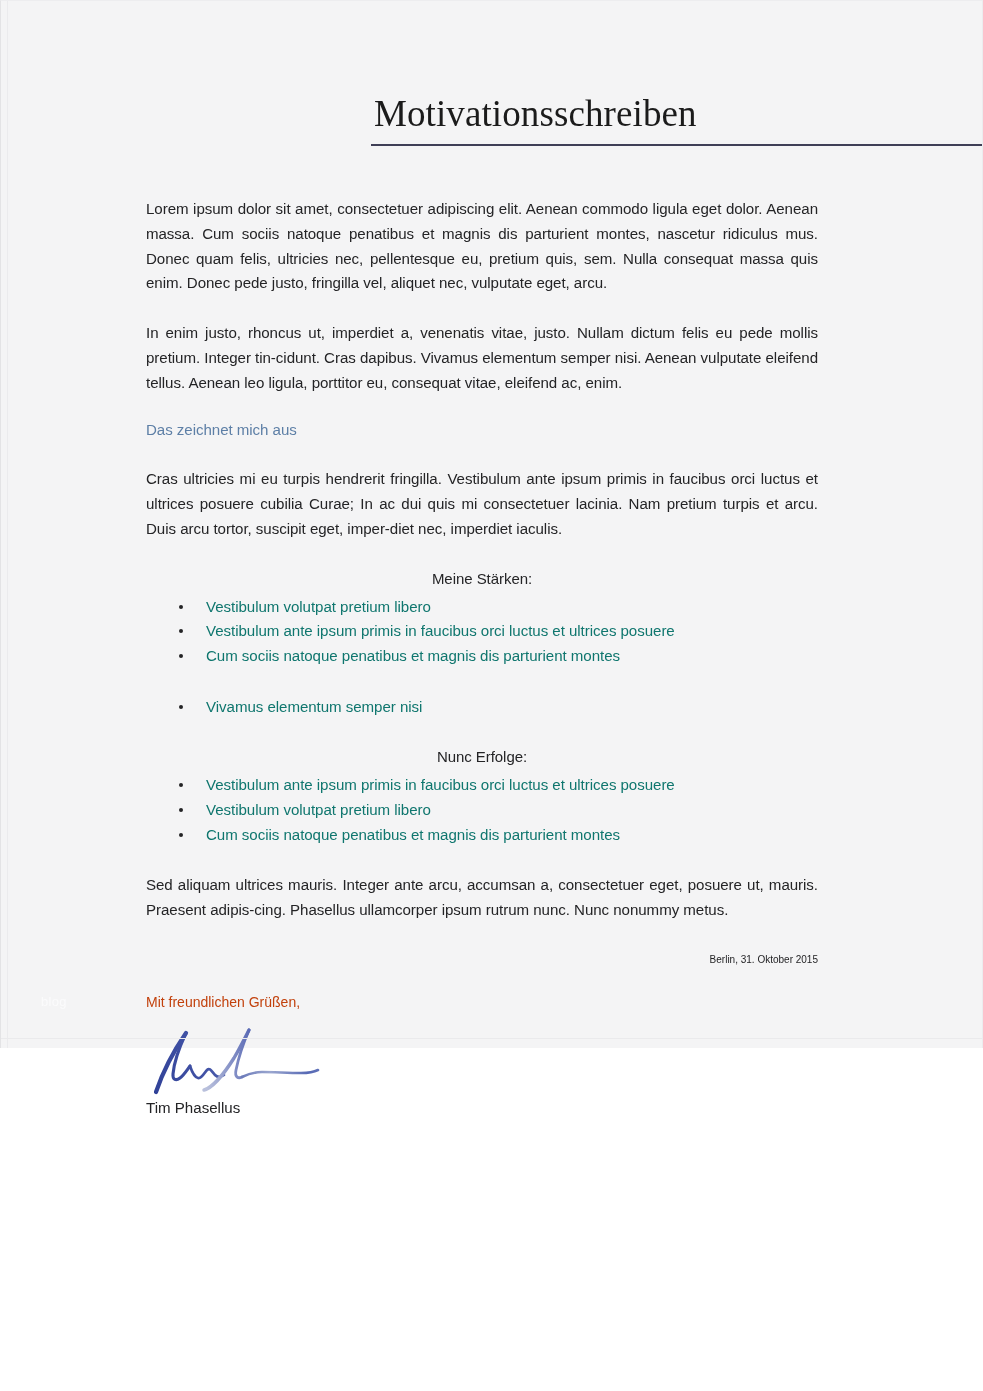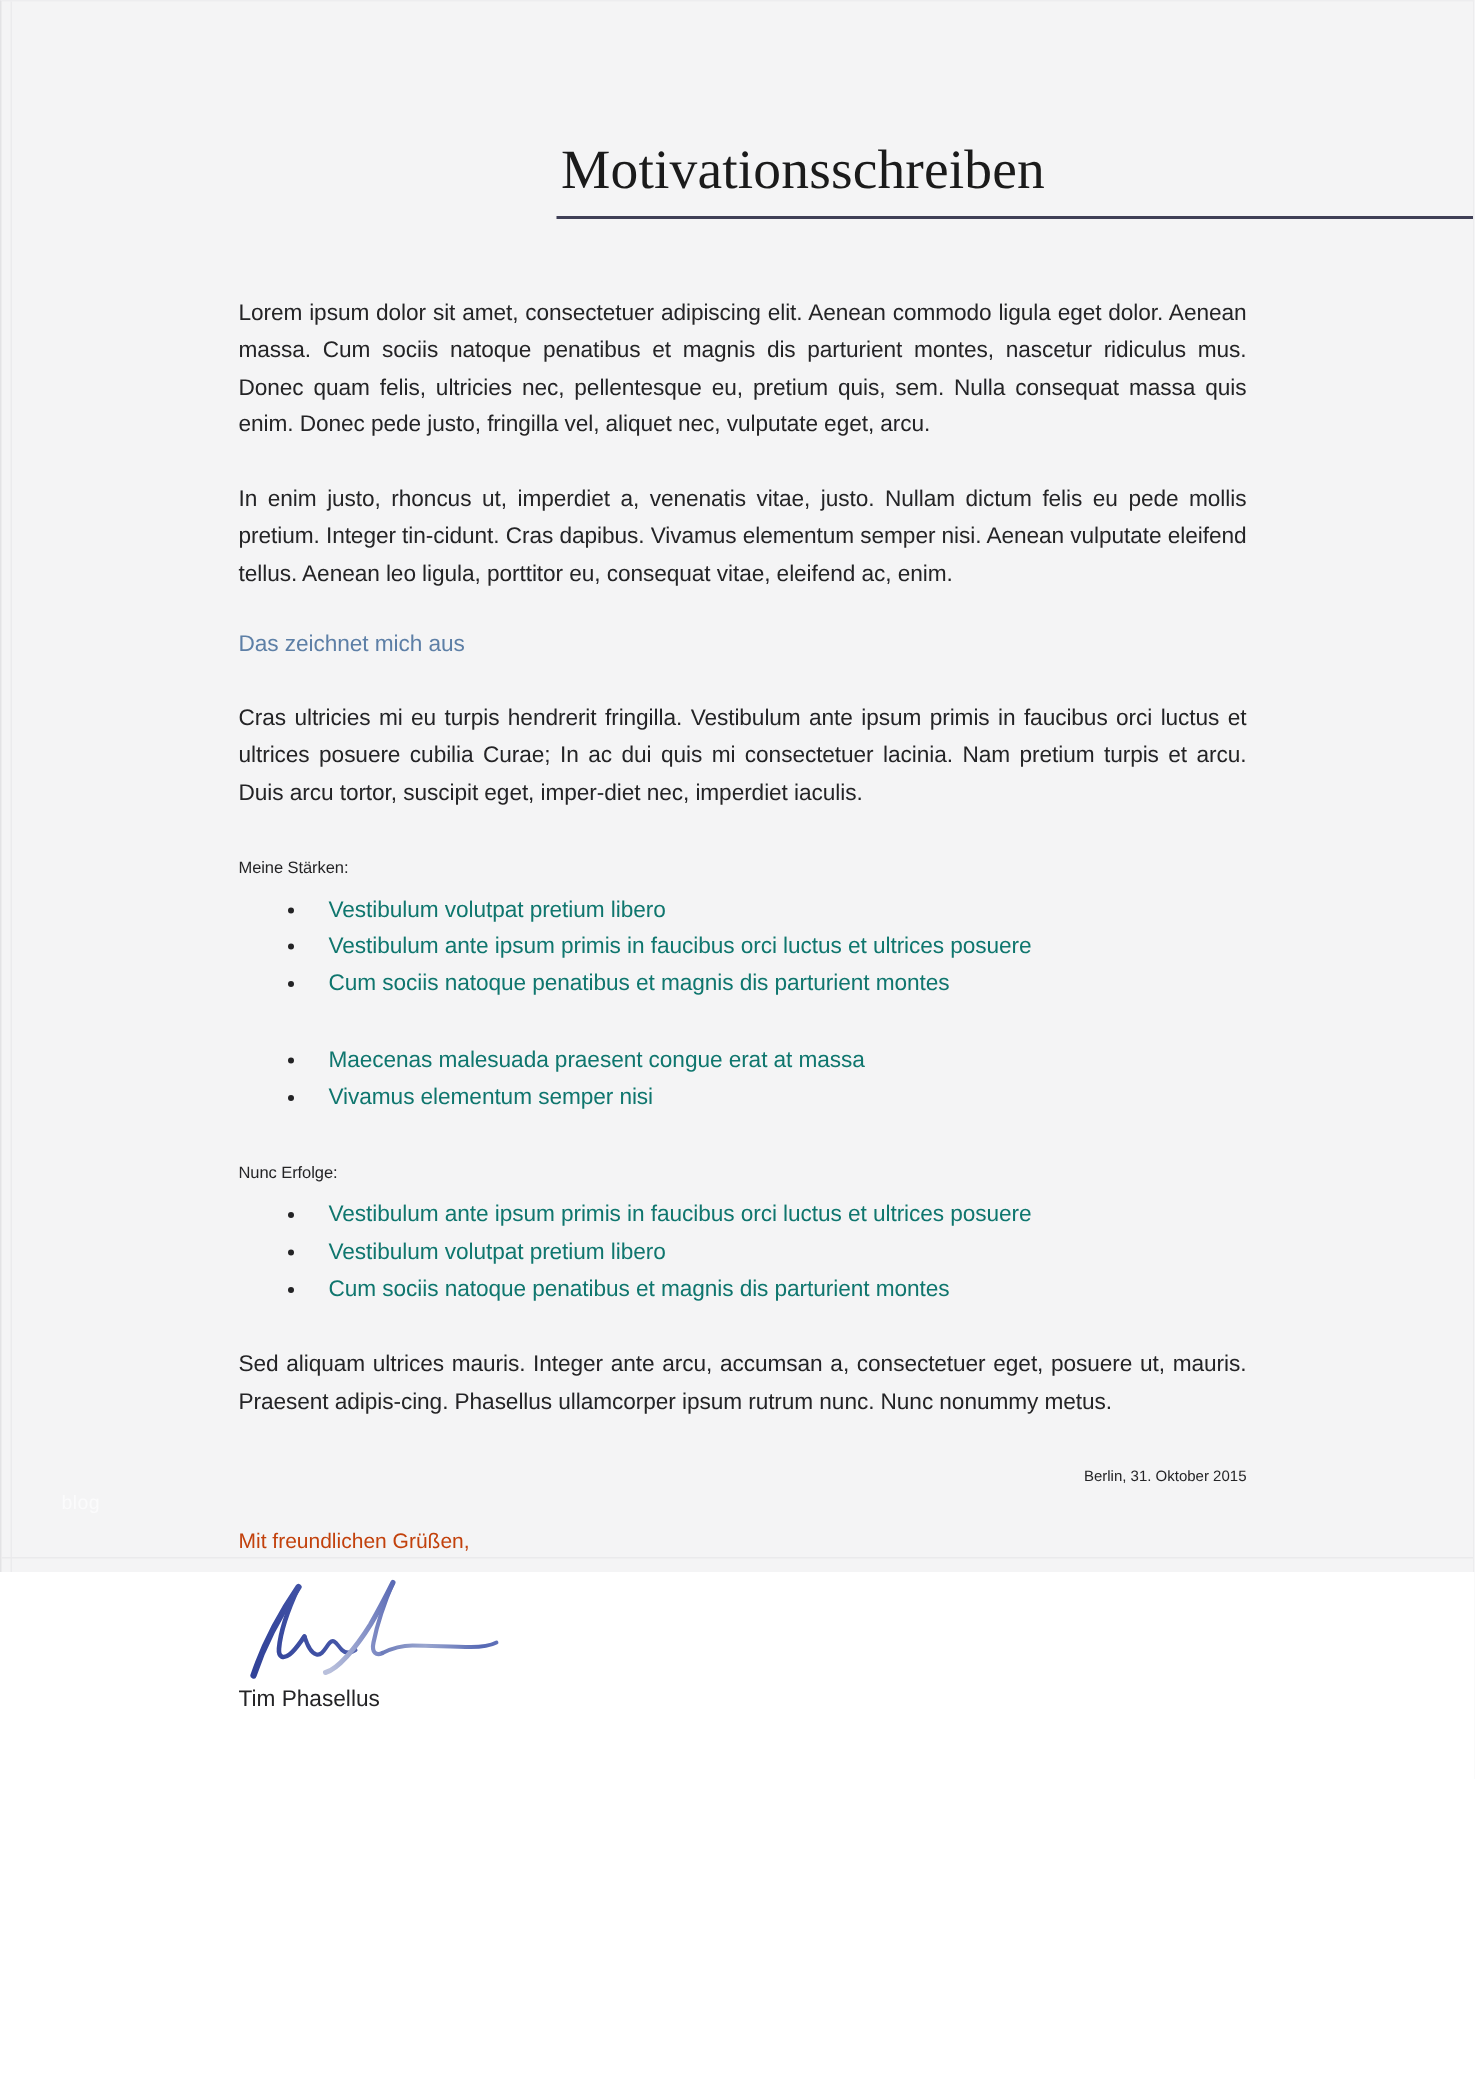--- a/index.html
+++ b/index.html
@@ -62,21 +62,21 @@
   }
   .title-rule {
     height: 2px;
     background: #3f3f56;
     width: 100%;
   }
 
   
   .content {
     position: absolute;
-    left: 158px;
+    left: 145px;
     top: 196px;
     width: 672px;
     color: #222224;
   }
 
   p.para {
     margin: 0 0 25px 0;
     font-size: 15.1px;
     line-height: 24.8px;
     text-align: justify;
@@ -88,24 +88,25 @@
   .section-heading {
     margin: 0 0 25px 0;
     font-size: 15.1px;
     line-height: 24.8px;
     color: #5d7fa6;
     letter-spacing: -0.05px;
   }
 
   .list-label {
     margin: 0 0 3px 0;
-    font-size: 11px;
-    line-height: 24.8px;
-    color: #242426;
-    letter-spacing: -0.05px;
+    font-size: 15px;
+    line-height: 24.8px;
+    color: #242426;
+    letter-spacing: -0.05px;
+    text-align: center;
   }
 
   ul.bullets {
     list-style: none;
     margin: 0 0 26px 0;
     padding: 0;
   }
   ul.bullets li {
     position: relative;
     padding-left: 60px;
@@ -194,24 +195,20 @@
         <span class="dot"></span>
         <span>Vestibulum ante ipsum primis in faucibus orci luctus et ultrices posuere</span>
       </li>
       <li>
         <span class="dot"></span>
         <span>Cum sociis natoque penatibus et magnis dis parturient montes</span>
       </li>
     </ul>
 
     <ul class="bullets">
-      <li>
-        <span class="dot"></span>
-        <span>Maecenas malesuada praesent congue erat at massa</span>
-      </li>
       <li>
         <span class="dot"></span>
         <span>Vivamus elementum semper nisi</span>
       </li>
     </ul>
 
     <p class="list-label">Nunc Erfolge:</p>
     <ul class="bullets">
       <li>
         <span class="dot"></span>

